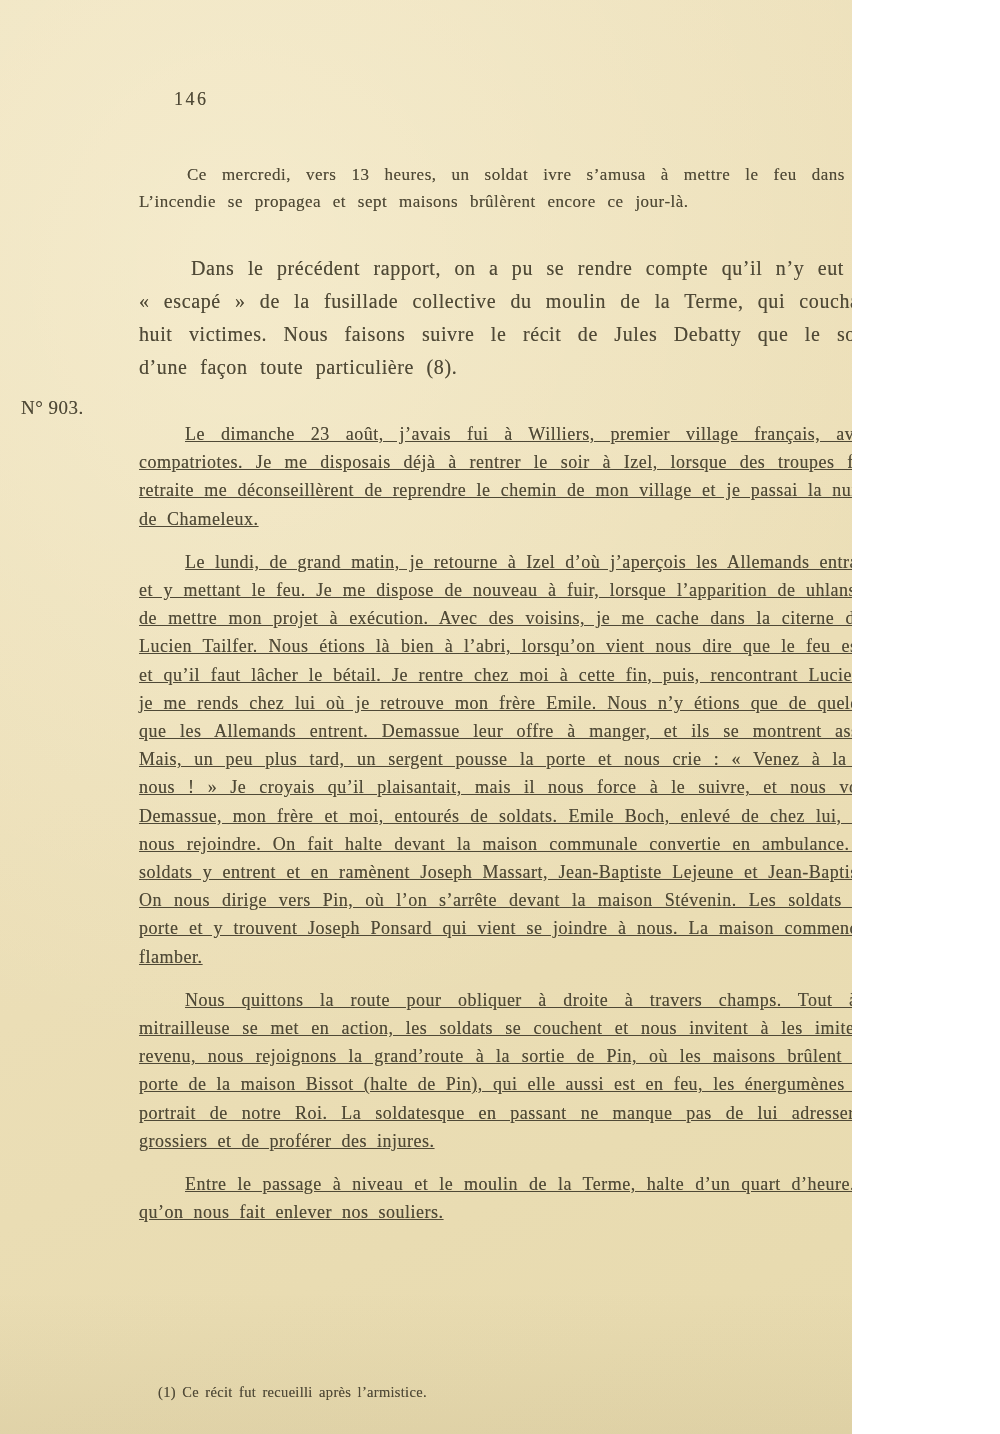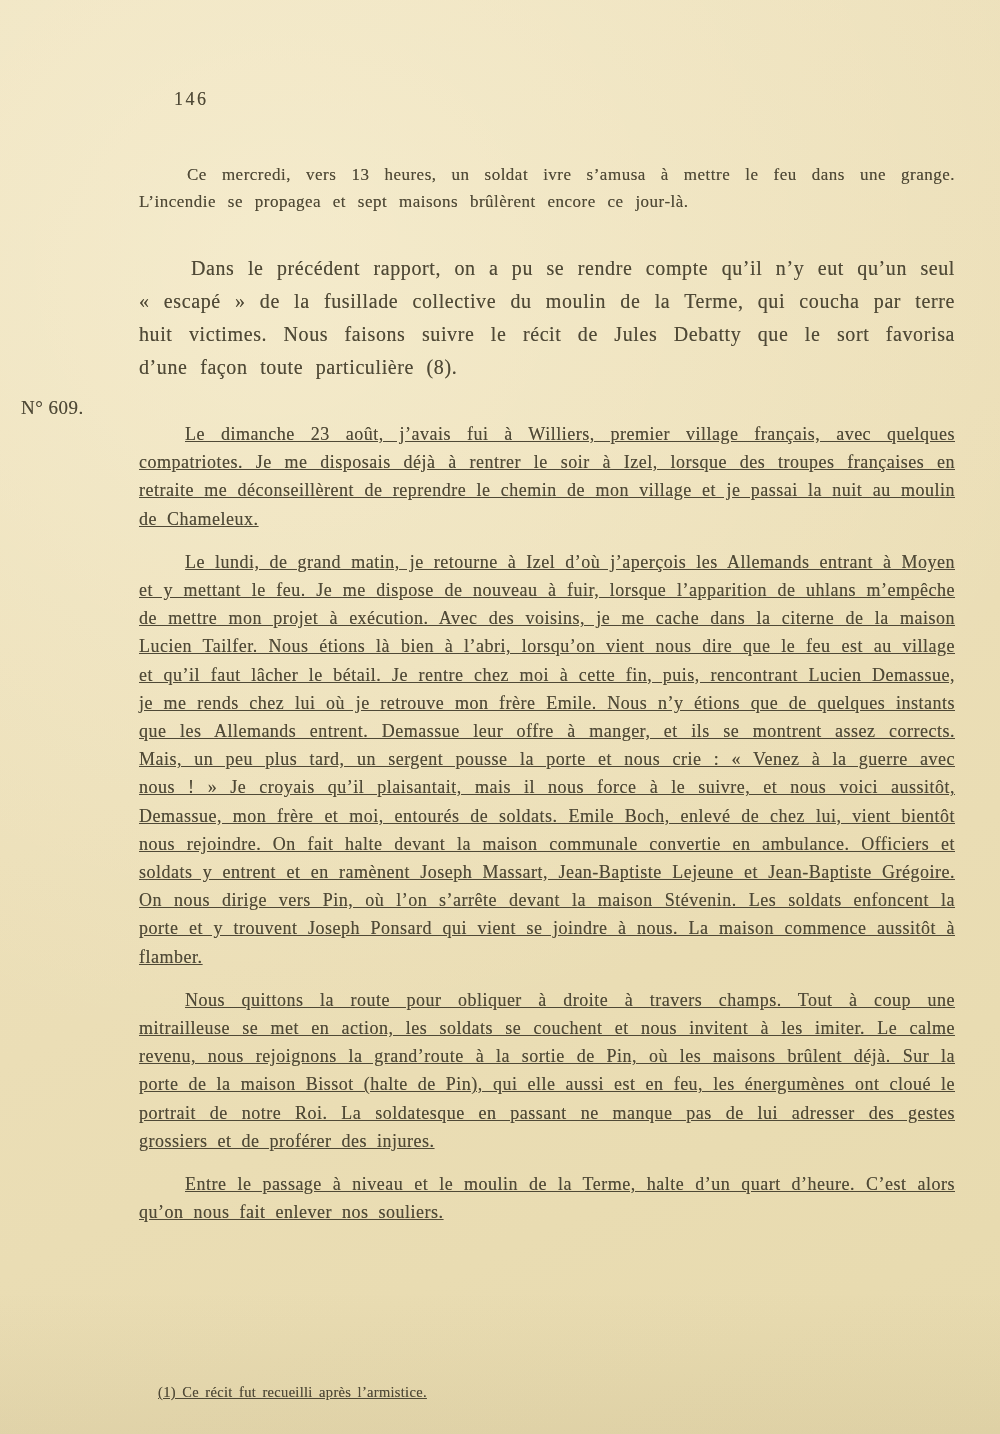--- a/index.html
+++ b/index.html
@@ -1,21 +1,21 @@
 <!DOCTYPE html>
 <html><head>
 <meta charset="utf-8">
 <style>
   html, body {
     margin: 0;
     padding: 0;
   }
   .page {
     position: relative;
-    width: 1000px;
+    width: 852px;
     height: 1434px;
     overflow: hidden;
     background:
       radial-gradient(130% 90% at 28% 18%, rgba(255,250,228,0.38), rgba(255,250,228,0) 62%),
       linear-gradient(to bottom, rgba(120,100,55,0) 90%, rgba(120,100,55,0.08) 100%),
       linear-gradient(155deg, #efe3c0 0%, #ecdfb8 45%, #e7daae 100%);
     color: #4f4936;
     font-family: "Liberation Serif", "DejaVu Serif", serif;
     text-shadow: 0 0 0.6px rgba(79,73,54,0.55);
   }
@@ -68,31 +68,30 @@
     text-indent: 46px;
     text-decoration: underline;
   }
   .footnote {
     position: absolute;
     left: 158px;
     top: 1384px;
     font-size: 14.5px;
     word-spacing: 2.5px;
     letter-spacing: 0.3px;
-    text-decoration: underline;
   }
 </style>
 </head>
 <body>
 
 <div class="page">
 
   <div class="page-number">146</div>
 
-  <div class="margin-note">N° 609.</div>
+  <div class="margin-note">N° 903.</div>
 
   <div class="text-col">
 
     <p class="intro-small">Ce mercredi, vers 13 heures, un soldat ivre s’amusa à mettre le feu dans une grange. L’incendie se propagea et sept maisons brûlèrent encore ce jour-là.</p>
 
     <p class="intro-large">Dans le précédent rapport, on a pu se rendre compte qu’il n’y eut qu’un seul « escapé » de la fusillade collective du moulin de la Terme, qui coucha par terre huit victimes. Nous faisons suivre le récit de Jules Debatty que le sort favorisa d’une façon toute particulière (8).</p>
 
     <div class="testimony">
       <p>Le dimanche 23 août, j’avais fui à Williers, premier village français, avec quelques compatriotes. Je me disposais déjà à rentrer le soir à Izel, lorsque des troupes françaises en retraite me déconseillèrent de reprendre le chemin de mon village et je passai la nuit au moulin de Chameleux.</p>
       <p>Le lundi, de grand matin, je retourne à Izel d’où j’aperçois les Allemands entrant à Moyen et y mettant le feu. Je me dispose de nouveau à fuir, lorsque l’apparition de uhlans m’empêche de mettre mon projet à exécution. Avec des voisins, je me cache dans la citerne de la maison Lucien Tailfer. Nous étions là bien à l’abri, lorsqu’on vient nous dire que le feu est au village et qu’il faut lâcher le bétail. Je rentre chez moi à cette fin, puis, rencontrant Lucien Demassue, je me rends chez lui où je retrouve mon frère Emile. Nous n’y étions que de quelques instants que les Allemands entrent. Demassue leur offre à manger, et ils se montrent assez corrects. Mais, un peu plus tard, un sergent pousse la porte et nous crie : « Venez à la guerre avec nous ! » Je croyais qu’il plaisantait, mais il nous force à le suivre, et nous voici aussitôt, Demassue, mon frère et moi, entourés de soldats. Emile Boch, enlevé de chez lui, vient bientôt nous rejoindre. On fait halte devant la maison communale convertie en ambulance. Officiers et soldats y entrent et en ramènent Joseph Massart, Jean-Baptiste Lejeune et Jean-Baptiste Grégoire. On nous dirige vers Pin, où l’on s’arrête devant la maison Stévenin. Les soldats enfoncent la porte et y trouvent Joseph Ponsard qui vient se joindre à nous. La maison commence aussitôt à flamber.</p>

